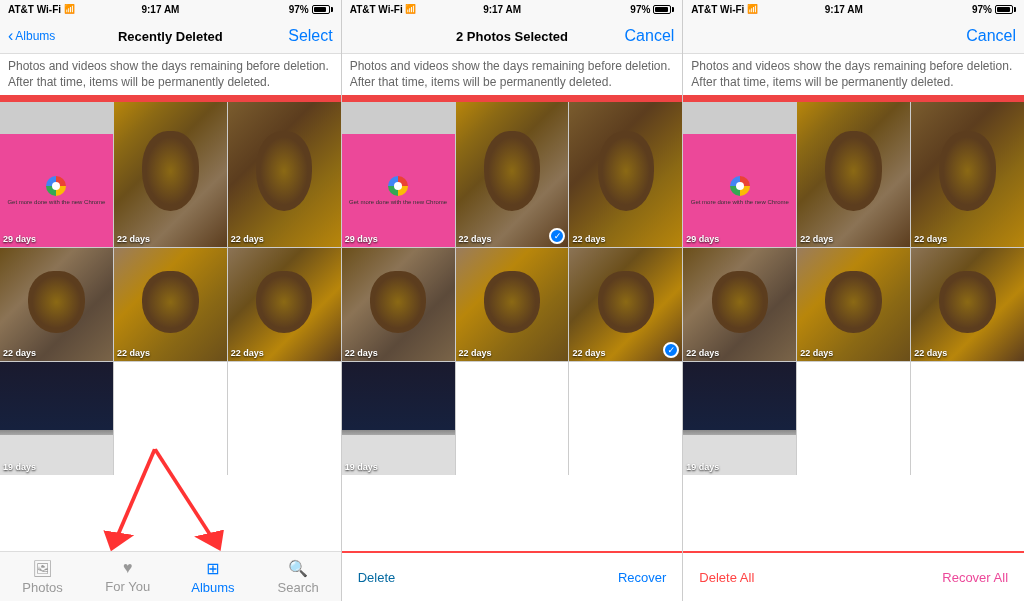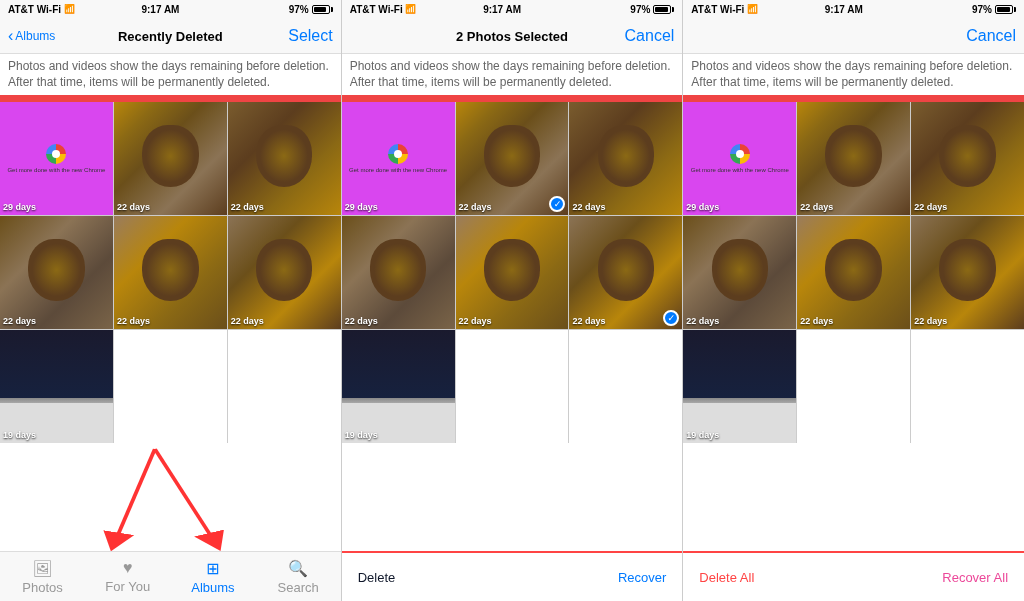--- a/index.html
+++ b/index.html
@@ -171,21 +171,21 @@
       display: flex;
       justify-content: space-between;
       border-top: 2px solid #ff4444;
       background: #fff;
       height: 50px;
       align-items: center;
       padding: 0 16px;
     }
     .action-btn {
       font-size: 13px;
-      color: #0f172a;
+      color: #0369a1;
       cursor: pointer;
     }
     .action-btn.recover {
       color: #007AFF;
     }
     .action-btn.recover-all {
       color: #ec4899;
     }
     .action-btn.delete-all {
       color: #ff4444;
@@ -213,26 +213,27 @@
       position: absolute;
       top: 20%;
       left: 25%;
       width: 50%;
       height: 55%;
       background: radial-gradient(ellipse, #8b6914 0%, #5c3d1e 60%);
       border-radius: 45% 45% 50% 50%;
     }
 
     .chrome-ad {
-      background: #d946ef;
+      background: #ec4899;
       display: flex;
       flex-direction: column;
       align-items: center;
       justify-content: center;
       padding: 4px;
+      margin-top: 32px;
     }
     .chrome-logo {
       width: 20px;
       height: 20px;
       border-radius: 50%;
       background: conic-gradient(#ea4335 0deg 90deg, #fbbc05 90deg 180deg, #34a853 180deg 270deg, #4285f4 270deg 360deg);
       position: relative;
       margin-bottom: 3px;
     }
     .chrome-logo::after {

